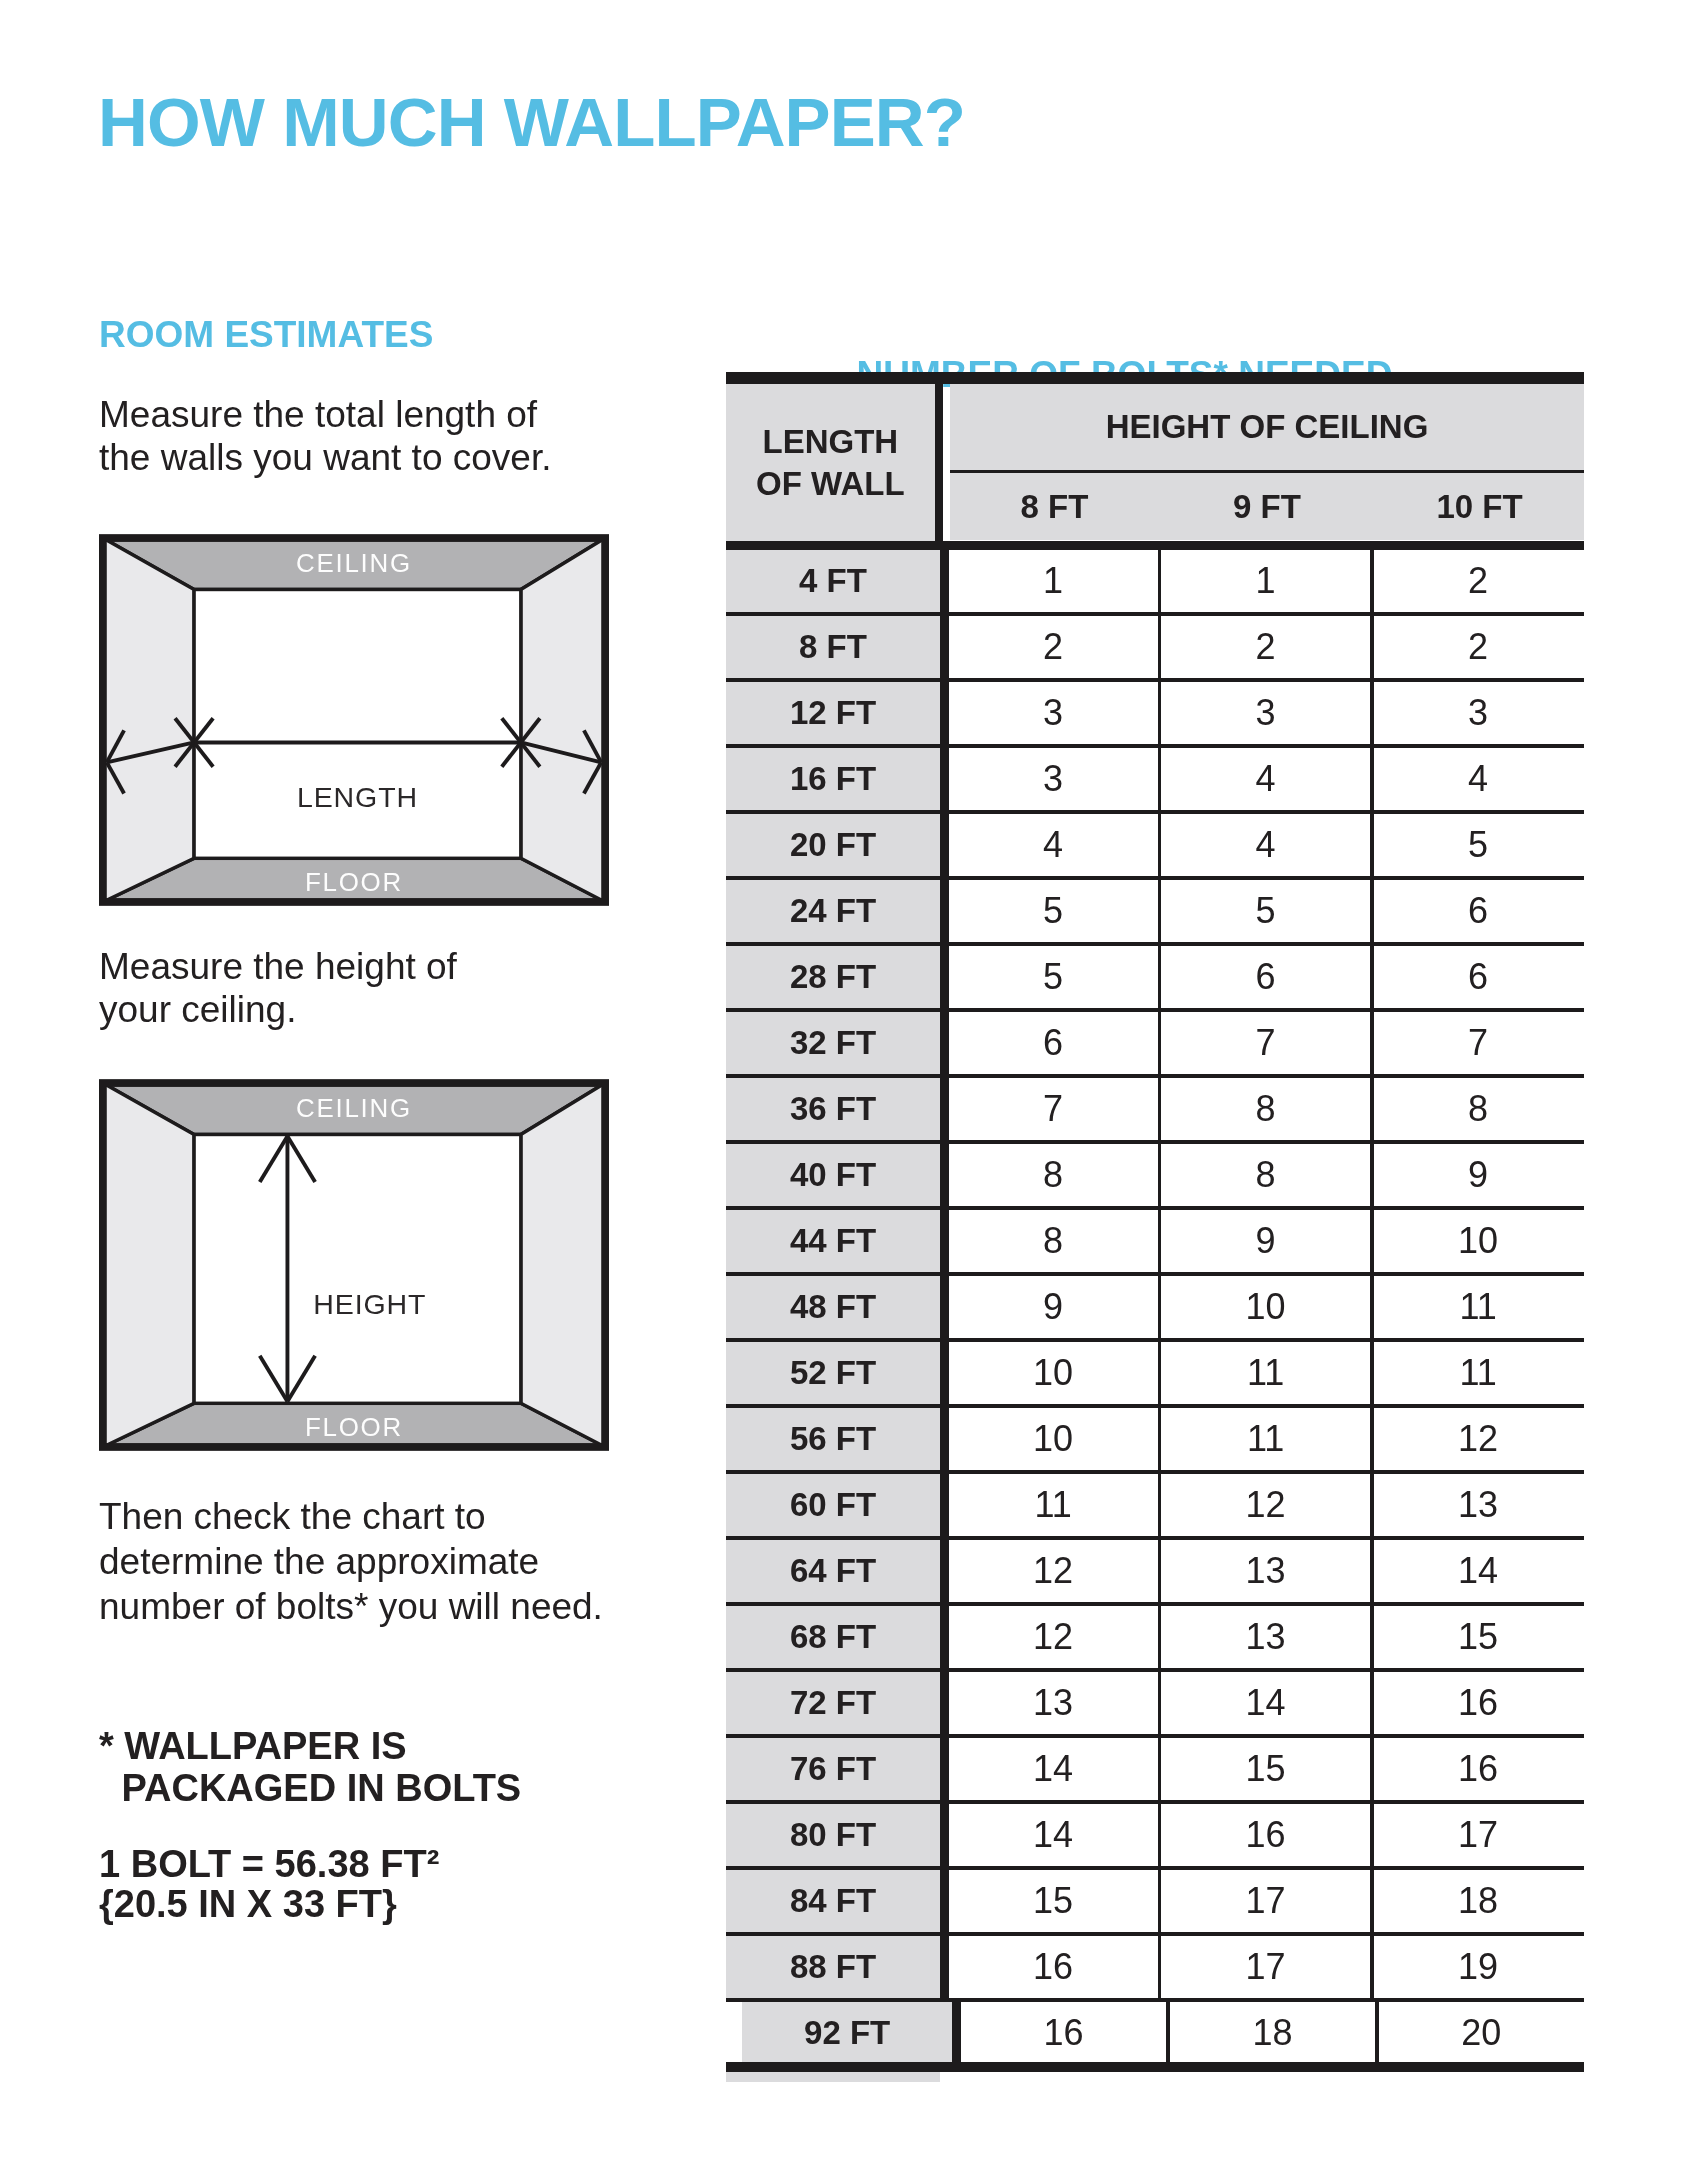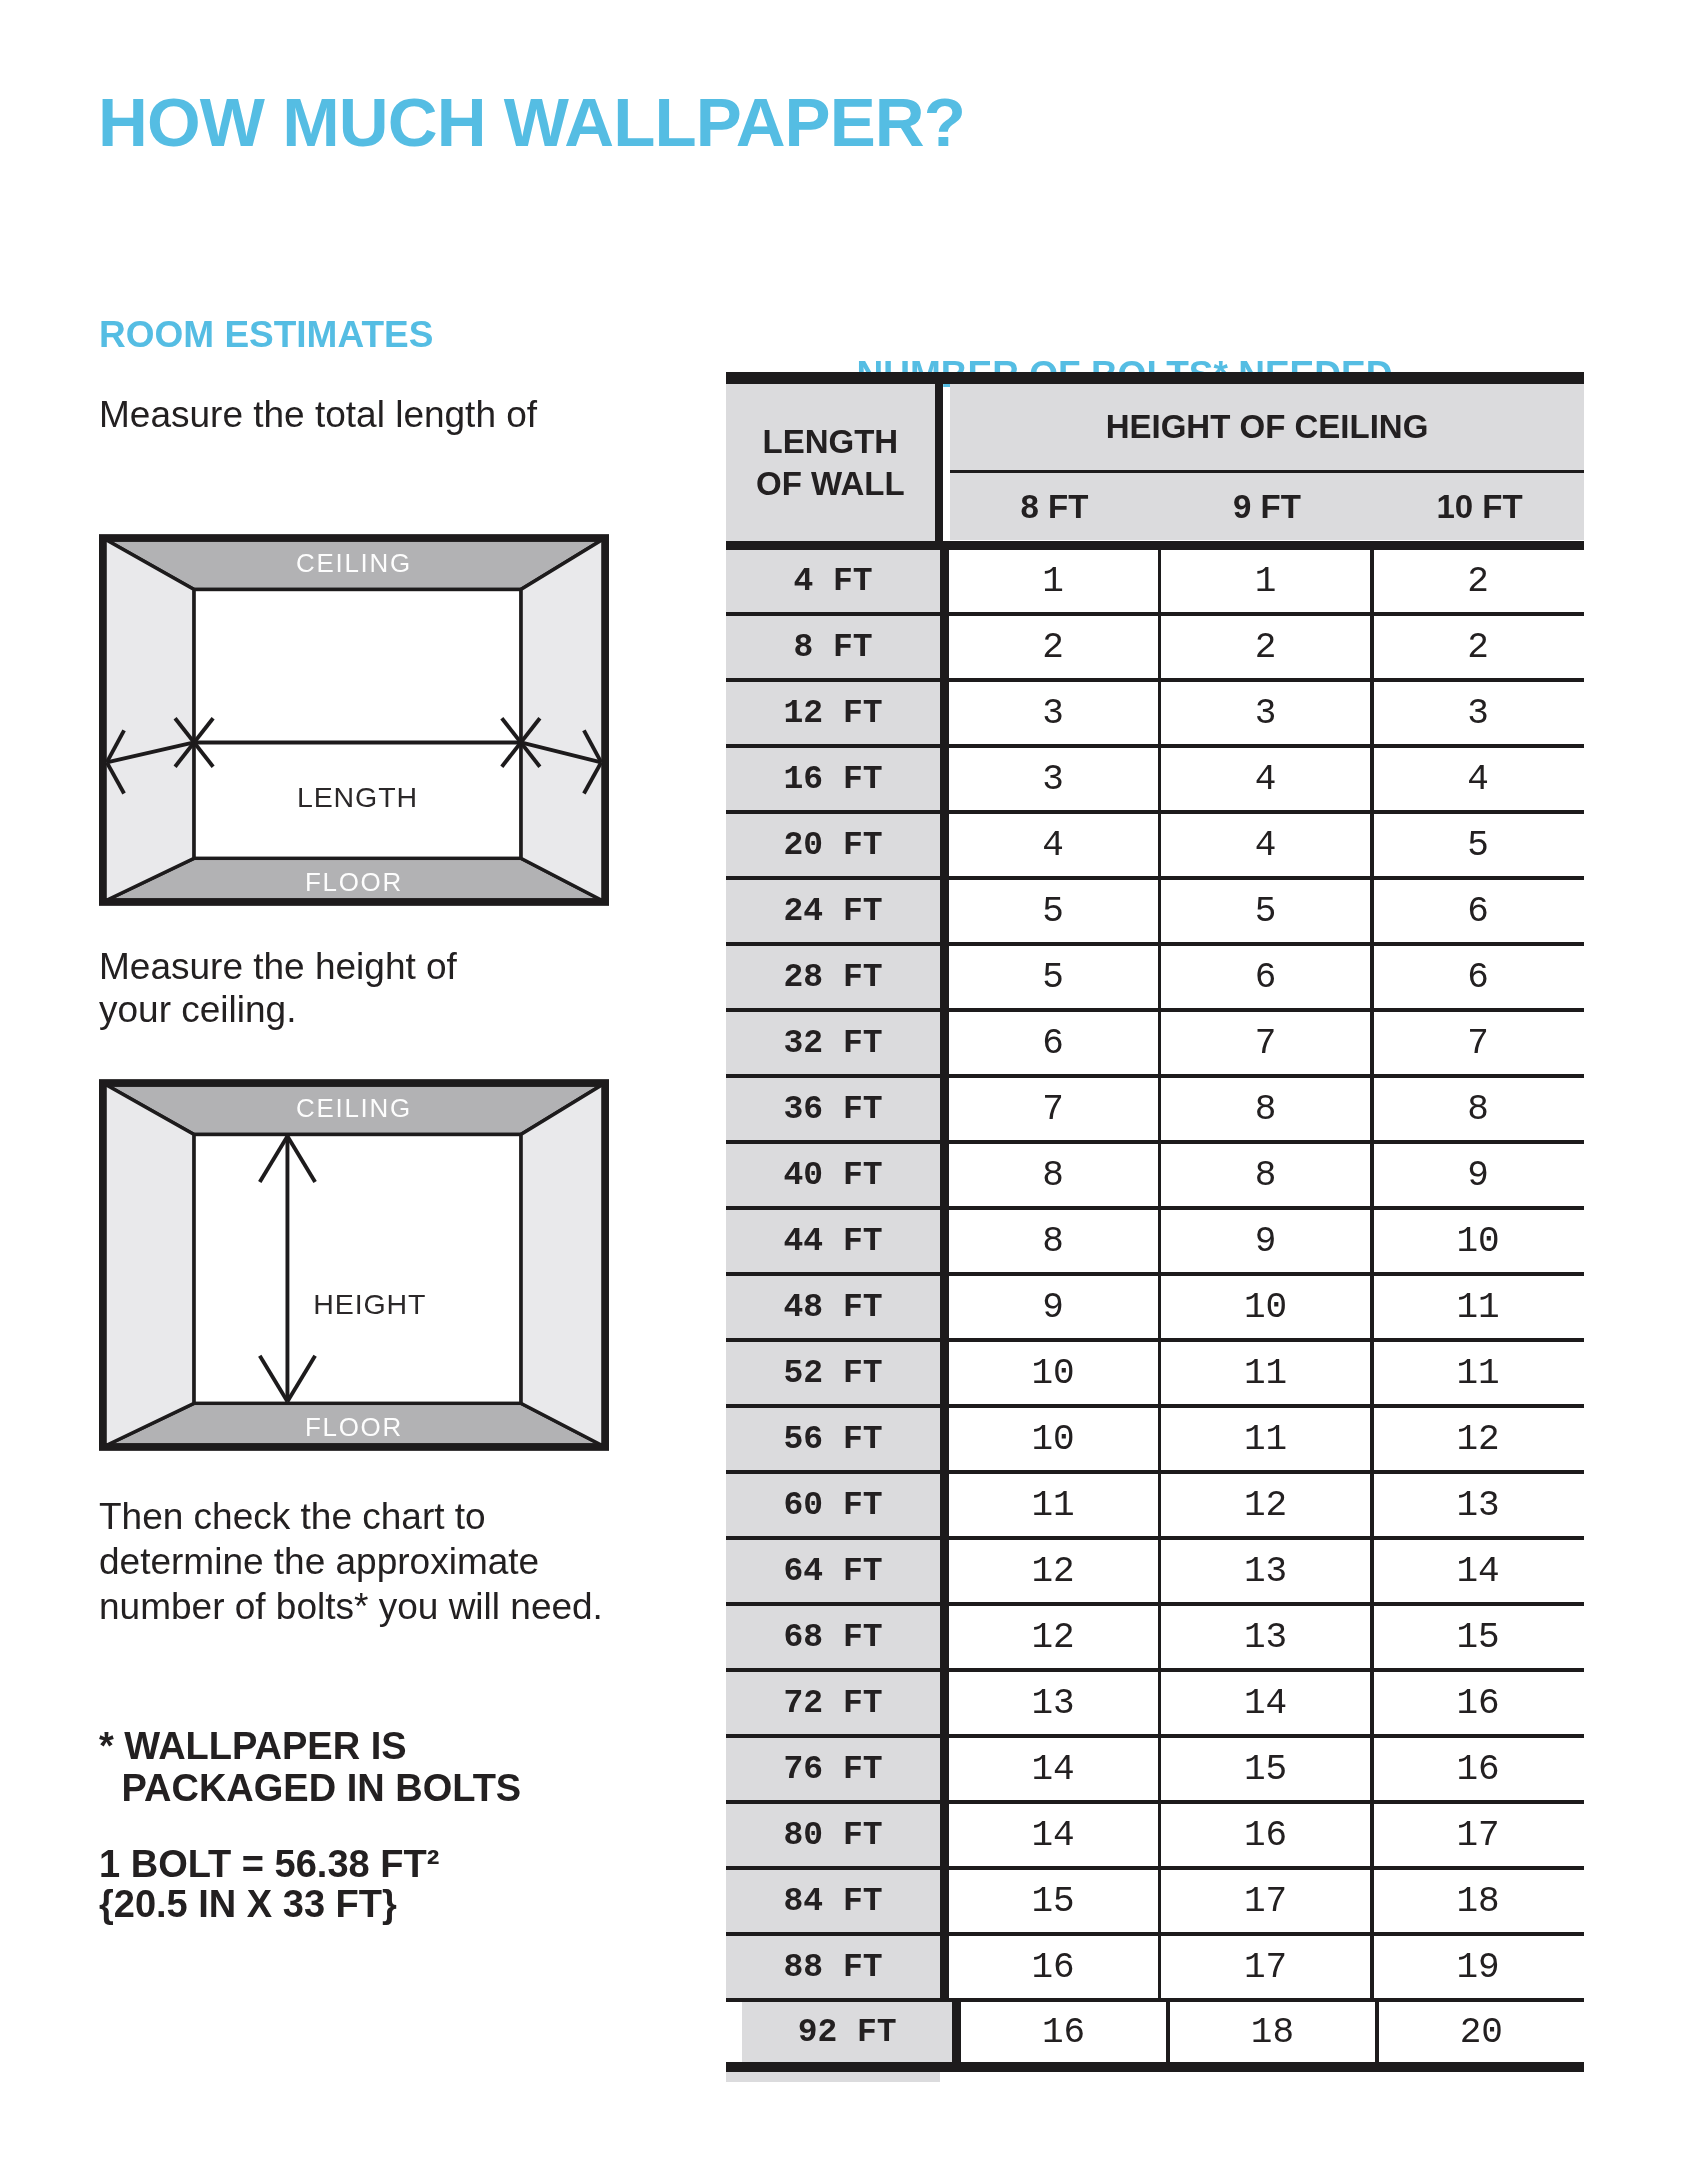--- a/index.html
+++ b/index.html
@@ -97,21 +97,21 @@
   .t-subhead { height: 67px; background: var(--cellgray, #DBDBDD); display: flex; }
   .t-subhead-cell {
     width: 209px; display: flex; align-items: center; justify-content: center;
     font-size: 33px; font-weight: bold; color: var(--ink, #232021);
   }
   .t-subhead-gap { width: 3.5px; background: var(--cellgray, #DBDBDD); }
   .t-thickline {
     position: absolute; left: 0; top: 169px;
     width: 858px; height: 8.6px; background: var(--line, #1D1B1C);
   }
-  .t-rows { position: absolute; left: 0; top: 178px; width: 858px; font-family: Liberation Mono, monospace; }
+  .t-rows { position: absolute; left: 0; top: 178px; width: 858px; }
   .t-row {
     display: flex;
     height: 66px;
     box-sizing: border-box;
     border-bottom: 4.3px solid var(--line, #1D1B1C);
   }
   .t-row:last-child { border-bottom: none; height: 61px; padding-left: 16px; }
   .t-rowlabel {
     width: 214px; background: var(--cellgray, #DBDBDD);
     display: flex; align-items: center; justify-content: center;
@@ -139,20 +139,21 @@
 
 <div class="page">
 
   <div class="page-title">HOW MUCH WALLPAPER?</div>
 
   <div class="section-heading heading-left">ROOM ESTIMATES</div>
   <div class="section-heading heading-right">NUMBER OF BOLTS* NEEDED</div>
 
   <div class="para para-1">
     <div>Measure the total length of</div>
+    <div>the walls you want to cover.</div>
   </div>
 
   <svg class="diagram diagram-1" width="510" height="372" viewBox="0 0 590 430">
     <polygon points="4.5,4.5 585.5,4.5 488,64 110,64" fill="#B2B2B4" stroke="#1D1B1C" stroke-width="4"></polygon>
     <polygon points="4.5,425.5 585.5,425.5 488,375 110,375" fill="#B2B2B4" stroke="#1D1B1C" stroke-width="4"></polygon>
     <polygon points="4.5,4.5 110,64 110,375 4.5,425.5" fill="#E9E9EB" stroke="#1D1B1C" stroke-width="4"></polygon>
     <polygon points="585.5,4.5 488,64 488,375 585.5,425.5" fill="#E9E9EB" stroke="#1D1B1C" stroke-width="4"></polygon>
     <rect x="110" y="64" width="378" height="311" fill="#ffffff" stroke="#1D1B1C" stroke-width="4"></rect>
     <rect x="4.5" y="4.5" width="581" height="421" fill="none" stroke="#1D1B1C" stroke-width="9"></rect>
     <g stroke="#1D1B1C" stroke-width="4.5" fill="none">

